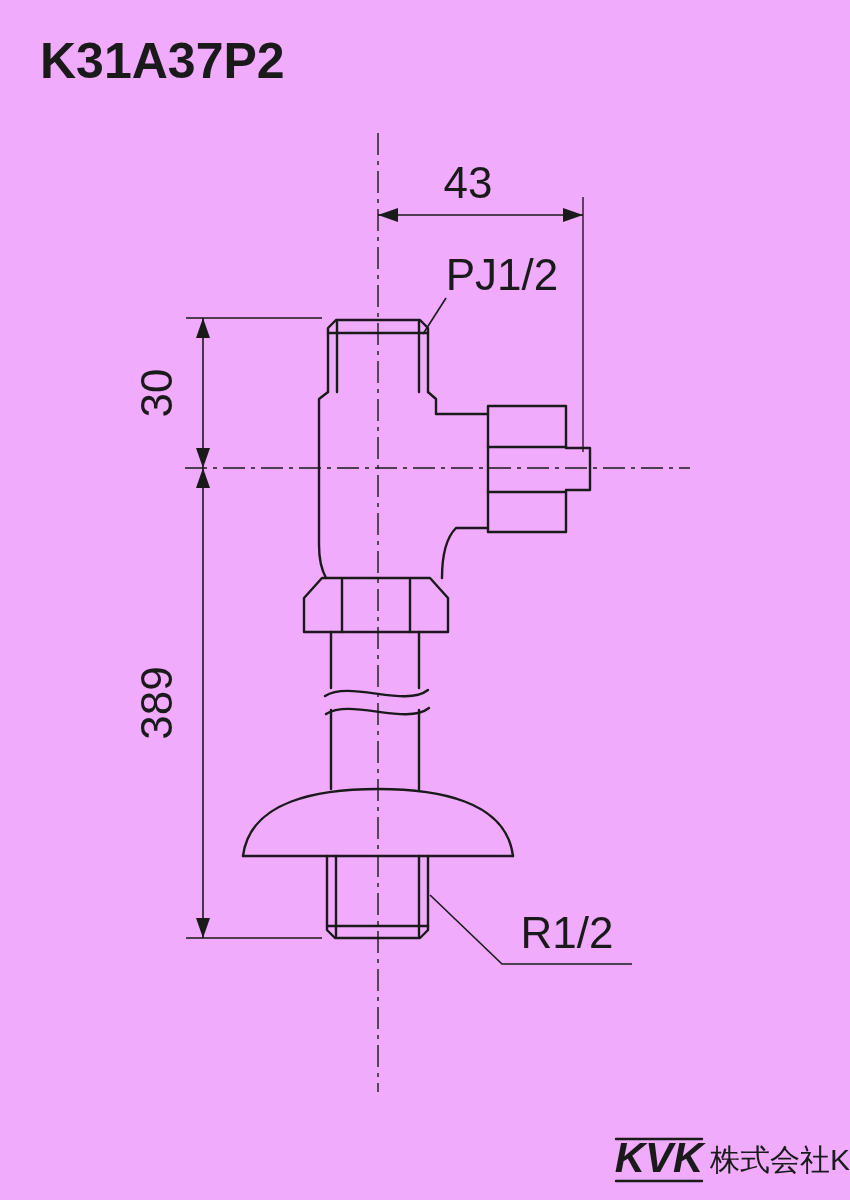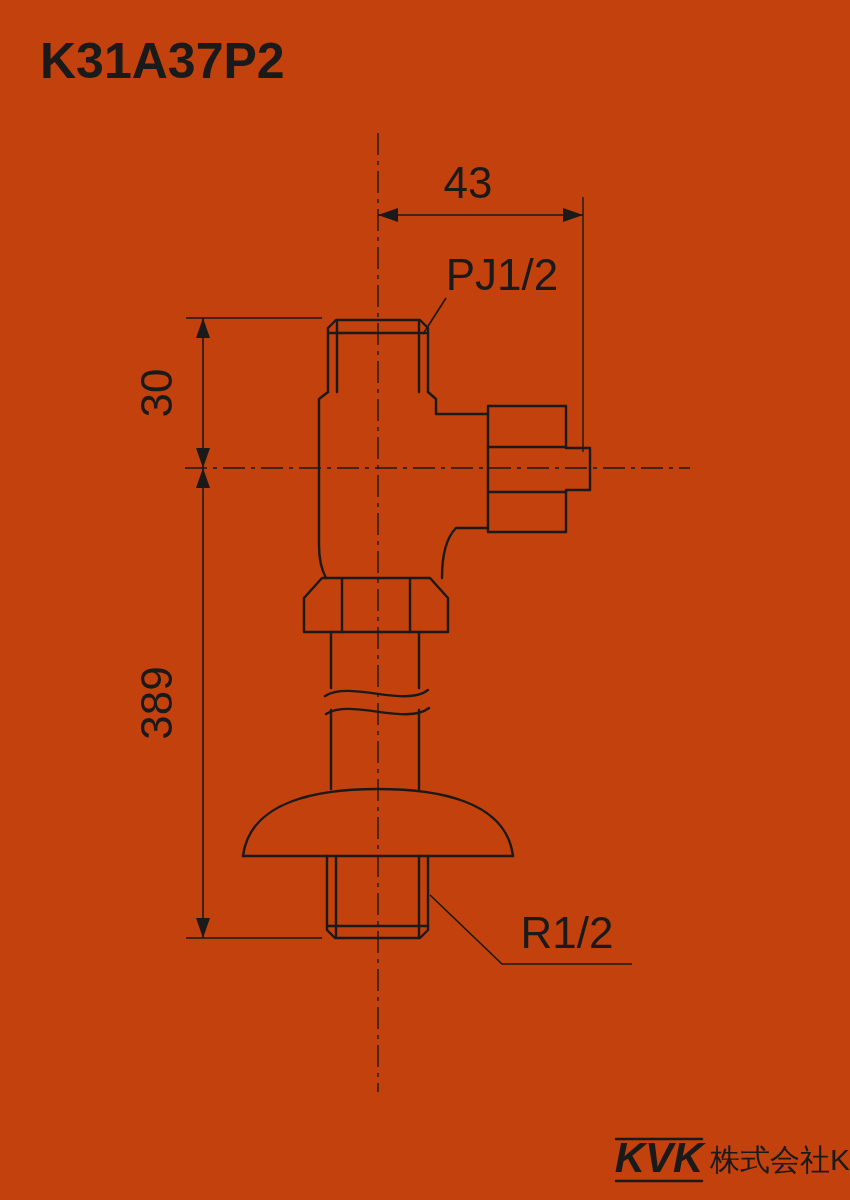--- a/index.html
+++ b/index.html
@@ -5,21 +5,21 @@
   html, body {
     margin: 0;
     padding: 0;
     background: #ffffff;
     font-family: "Liberation Sans", sans-serif;
   }
   .page {
     position: relative;
     width: 850px;
     height: 1200px;
-    background: #c2410c;
+    background: #f0abfc;
     overflow: hidden;
     text-align: center;
   }
   svg { display: block; }
   .obj  { stroke: #1a1a1a; stroke-width: 2.4; fill: none; stroke-linejoin: round; stroke-linecap: round; }
   .thin { stroke: #1a1a1a; stroke-width: 1.4; fill: none; }
   .dim  { stroke: #1a1a1a; stroke-width: 1.6; fill: none; }
   .cl   { stroke: #1a1a1a; stroke-width: 1.4; fill: none; stroke-dasharray: 22 6 4 6; }
   .arr  { fill: #1a1a1a; stroke: none; }
   .dimtext {

